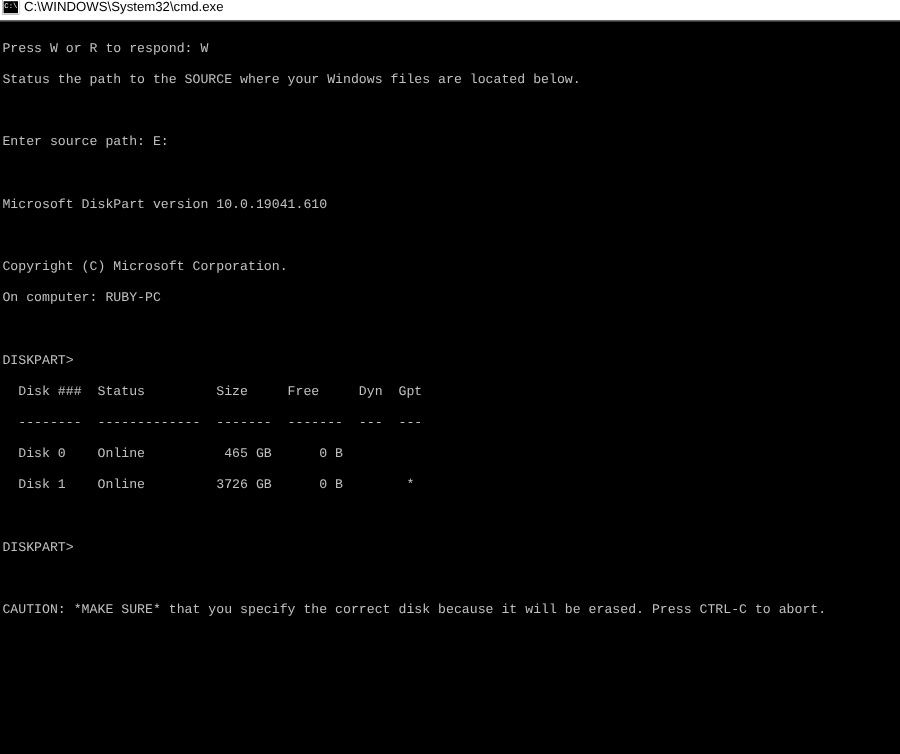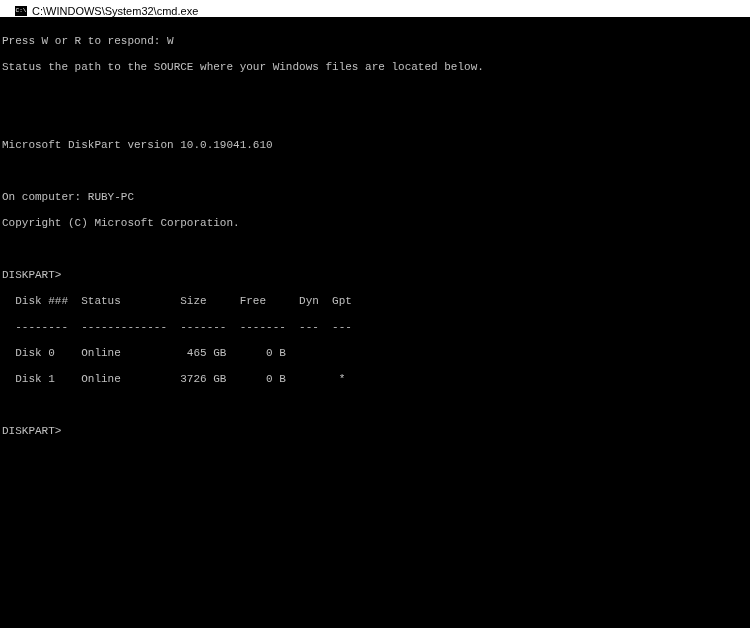--- a/index.html
+++ b/index.html
@@ -12,22 +12,22 @@
       width: 750px;
       height: 628px;
       font-family: 'Consolas', 'Courier New', monospace;
       font-size: 11px;
       overflow: hidden;
     }
     .titlebar {
       background: #fff;
       height: 18px;
       display: flex;
-      align-items: flex-end;
-      padding: 0 14px;
+      align-items: flex-start;
+      padding: 0 2px;
       border-bottom: 1px solid #000;
     }
     .titlebar-icon {
       width: 14px;
       height: 12px;
       background: #000;
       border: 1px solid #fff;
       display: inline-flex;
       align-items: center;
       justify-content: center;
@@ -61,34 +61,36 @@
 
 <div class="titlebar">
   <span class="titlebar-icon"></span>
   <span class="titlebar-text">C:\WINDOWS\System32\cmd.exe</span>
 </div>
 
 <div class="terminal">
 <div class="terminal-line">Press W or R to respond: W</div>
 <div class="terminal-line">Status the path to the SOURCE where your Windows files are located below.</div>
 <div class="terminal-line"></div>
+<div class="terminal-line">Enter source path: E:</div>
 <div class="terminal-line"></div>
 <div class="terminal-line">Microsoft DiskPart version 10.0.19041.610</div>
 <div class="terminal-line"></div>
+<div class="terminal-line">Copyright (C) Microsoft Corporation.</div>
 <div class="terminal-line">On computer: RUBY-PC</div>
-<div class="terminal-line">Copyright (C) Microsoft Corporation.</div>
 <div class="terminal-line"></div>
 <div class="terminal-line">DISKPART&gt;</div>
 <div class="terminal-line">  Disk ###  Status         Size     Free     Dyn  Gpt</div>
 <div class="terminal-line">  --------  -------------  -------  -------  ---  ---</div>
 <div class="terminal-line">  Disk 0    Online          465 GB      0 B</div>
 <div class="terminal-line">  Disk 1    Online         3726 GB      0 B        *</div>
 <div class="terminal-line"></div>
 <div class="terminal-line">DISKPART&gt;</div>
 <div class="terminal-line"></div>
+<div class="terminal-line">CAUTION: *MAKE SURE* that you specify the correct disk because it will be erased. Press CTRL-C to abort.</div>
 <div class="terminal-line"></div>
 
 
 
 
 
 
 
 
 

